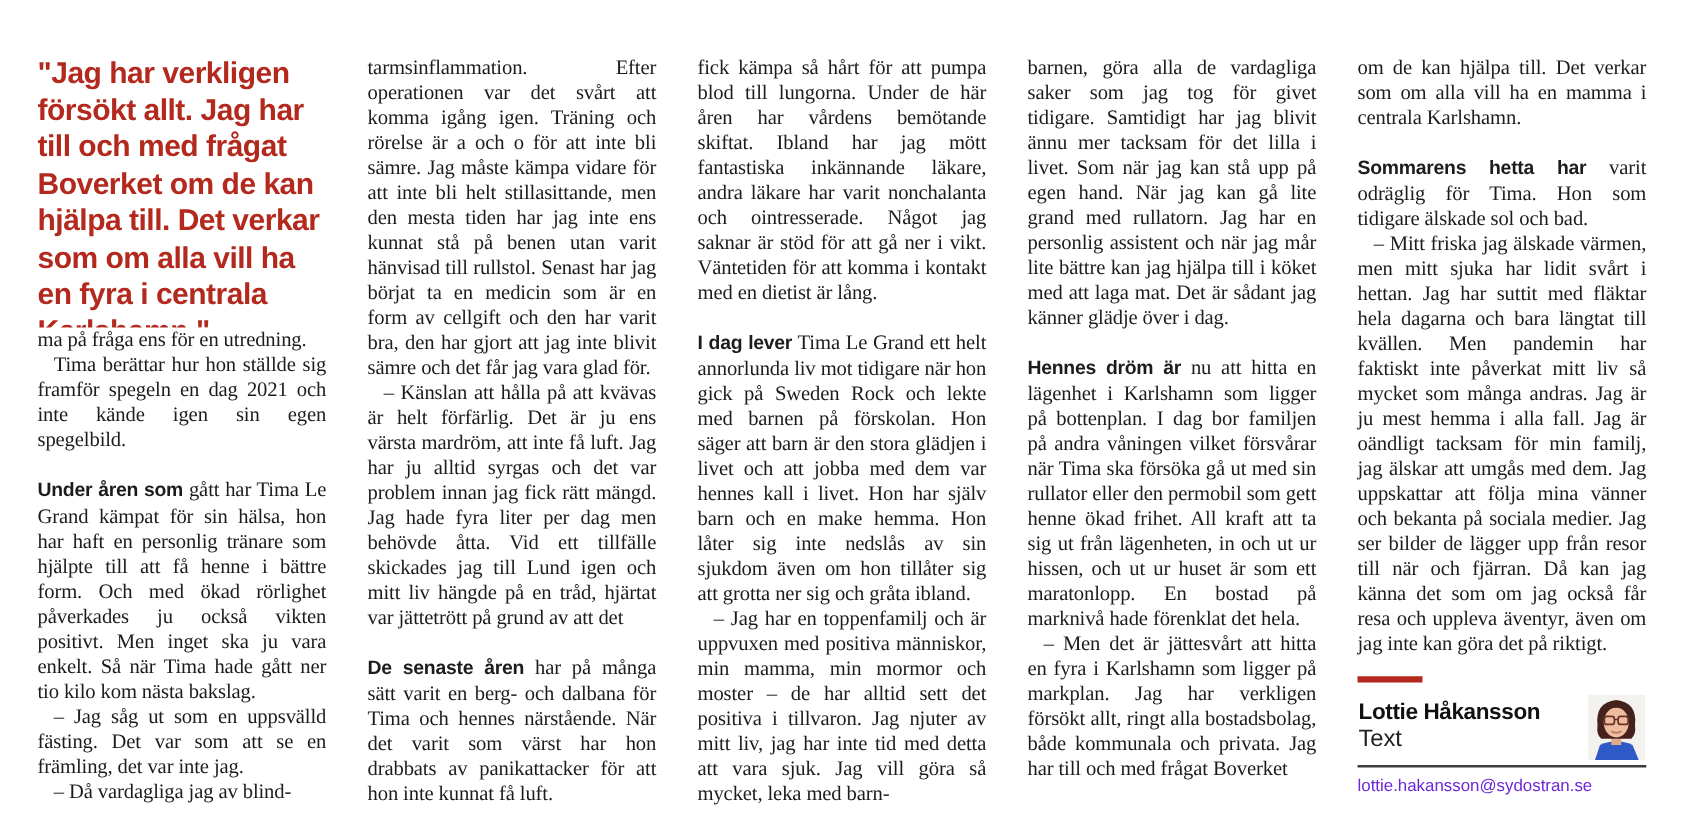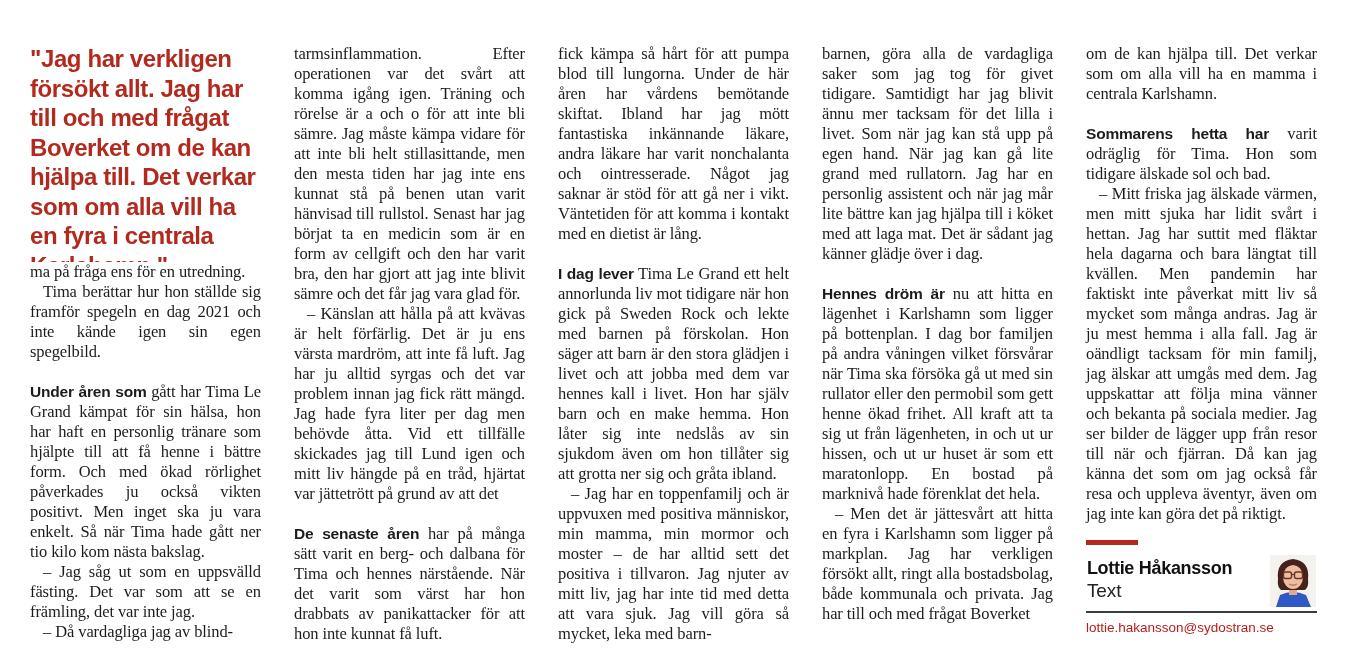--- a/index.html
+++ b/index.html
@@ -42,21 +42,21 @@
     letter-spacing:-0.4px;
     text-align:left;
   }
   .byline { margin-top:16px; font-family:"Liberation Sans", sans-serif; text-align:left; }
   .byline-bar { width:52px; height:5px; background:var(--accent); }
   .byline-row { display:flex; justify-content:center; align-items:flex-start; margin-top:13px; min-height:52px;gap:38px; }
   .byline-name { font-weight:bold; font-size:18px; line-height:21px; color:#111; letter-spacing:-0.3px; }
   .byline-role { font-size:19px; line-height:20px; color:#222; margin-top:2px; }
   .byline-photo { width:46px; height:52px; flex:0 0 46px; margin-top:-3px; }
   .byline-rule { border:none; border-top:2px solid #3c3c3c; margin:1px 0 0 0; }
-  .byline-email { font-size:13.5px; line-height:16px; color:#b91c1c; margin-top:7px; letter-spacing:0; text-decoration:none; display:block; }
+  .byline-email { font-size:13.5px; line-height:16px; color:#6d28d9; margin-top:7px; letter-spacing:0; text-decoration:none; display:block; }
 </style>
 </head>
 <body style="--accent: #b3291d; --ink: #1c1c1c;">
 
 <div class="page">
 
   <div class="col">
     <div class="pullquote">"Jag har verkligen försökt allt. Jag har till och med frågat Boverket om de kan hjälpa till. Det verkar som om alla vill ha en fyra i centrala Karlshamn."</div>
     <div class="col-paras">
         <p class="para cont">ma på fråga ens för en utredning.</p>

